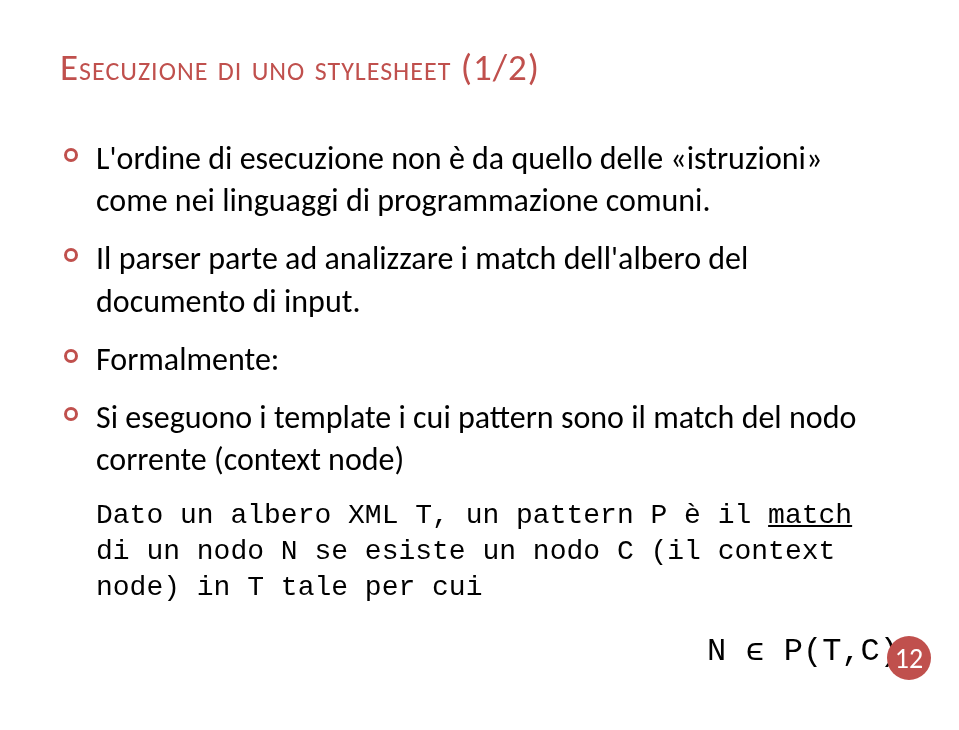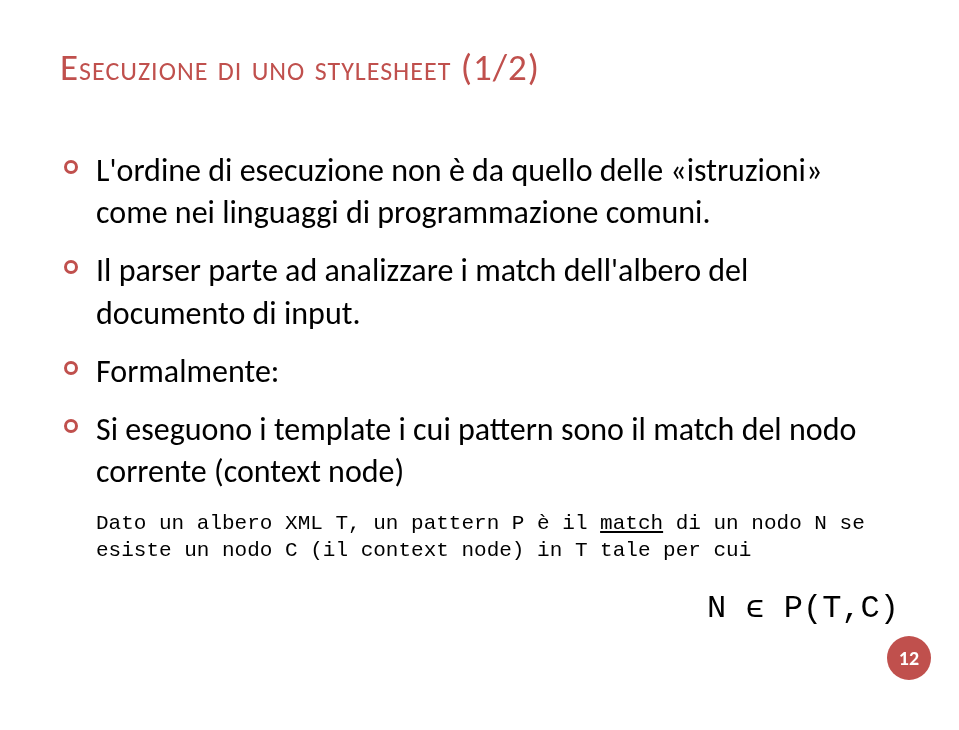--- a/index.html
+++ b/index.html
@@ -17,21 +17,21 @@
     height: 730px;
     box-sizing: border-box;
     padding: 45px 60px 40px 60px;
   }
   .title {
     font-variant: small-caps;
     color: #c0504d;
     font-size: 37px;
     font-weight: 400;
     letter-spacing: 1px;
-    margin-bottom: 60px;
+    margin-bottom: 48px;
   }
   .bullets {
     list-style: none;
     padding: 0;
     margin: 0;
   }
   .bullets > li {
     position: relative;
     padding-left: 36px;
     font-size: 32px;
@@ -47,21 +47,21 @@
     width: 14px;
     height: 14px;
     border: 3px solid #c0504d;
     border-radius: 50%;
     background: #ffffff;
     box-sizing: border-box;
   }
   .formal {
     padding-left: 36px;
     font-family: "Courier New", Courier, monospace;
-    font-size: 21px;
+    font-size: 28px;
     line-height: 1.3;
     margin-top: 2px;
   }
   .formal .match {
     text-decoration: underline;
   }
   .formula {
     text-align: right;
     font-family: "Courier New", Courier, monospace;
     font-size: 32px;
@@ -69,22 +69,22 @@
   }
   .page-number {
     position: absolute;
     right: 28px;
     bottom: 50px;
     width: 44px;
     height: 44px;
     border-radius: 50%;
     background: #c0504d;
     color: #ffffff;
-    font-size: 20px;
-    font-weight: bold;
+    font-size: 28px;
+    font-weight: normal;
     display: flex;
     align-items: center;
     justify-content: center;
     font-family: Calibri, Arial, sans-serif;
   }
 </style>
 </head>
 <body>
 
 <div class="slide">

